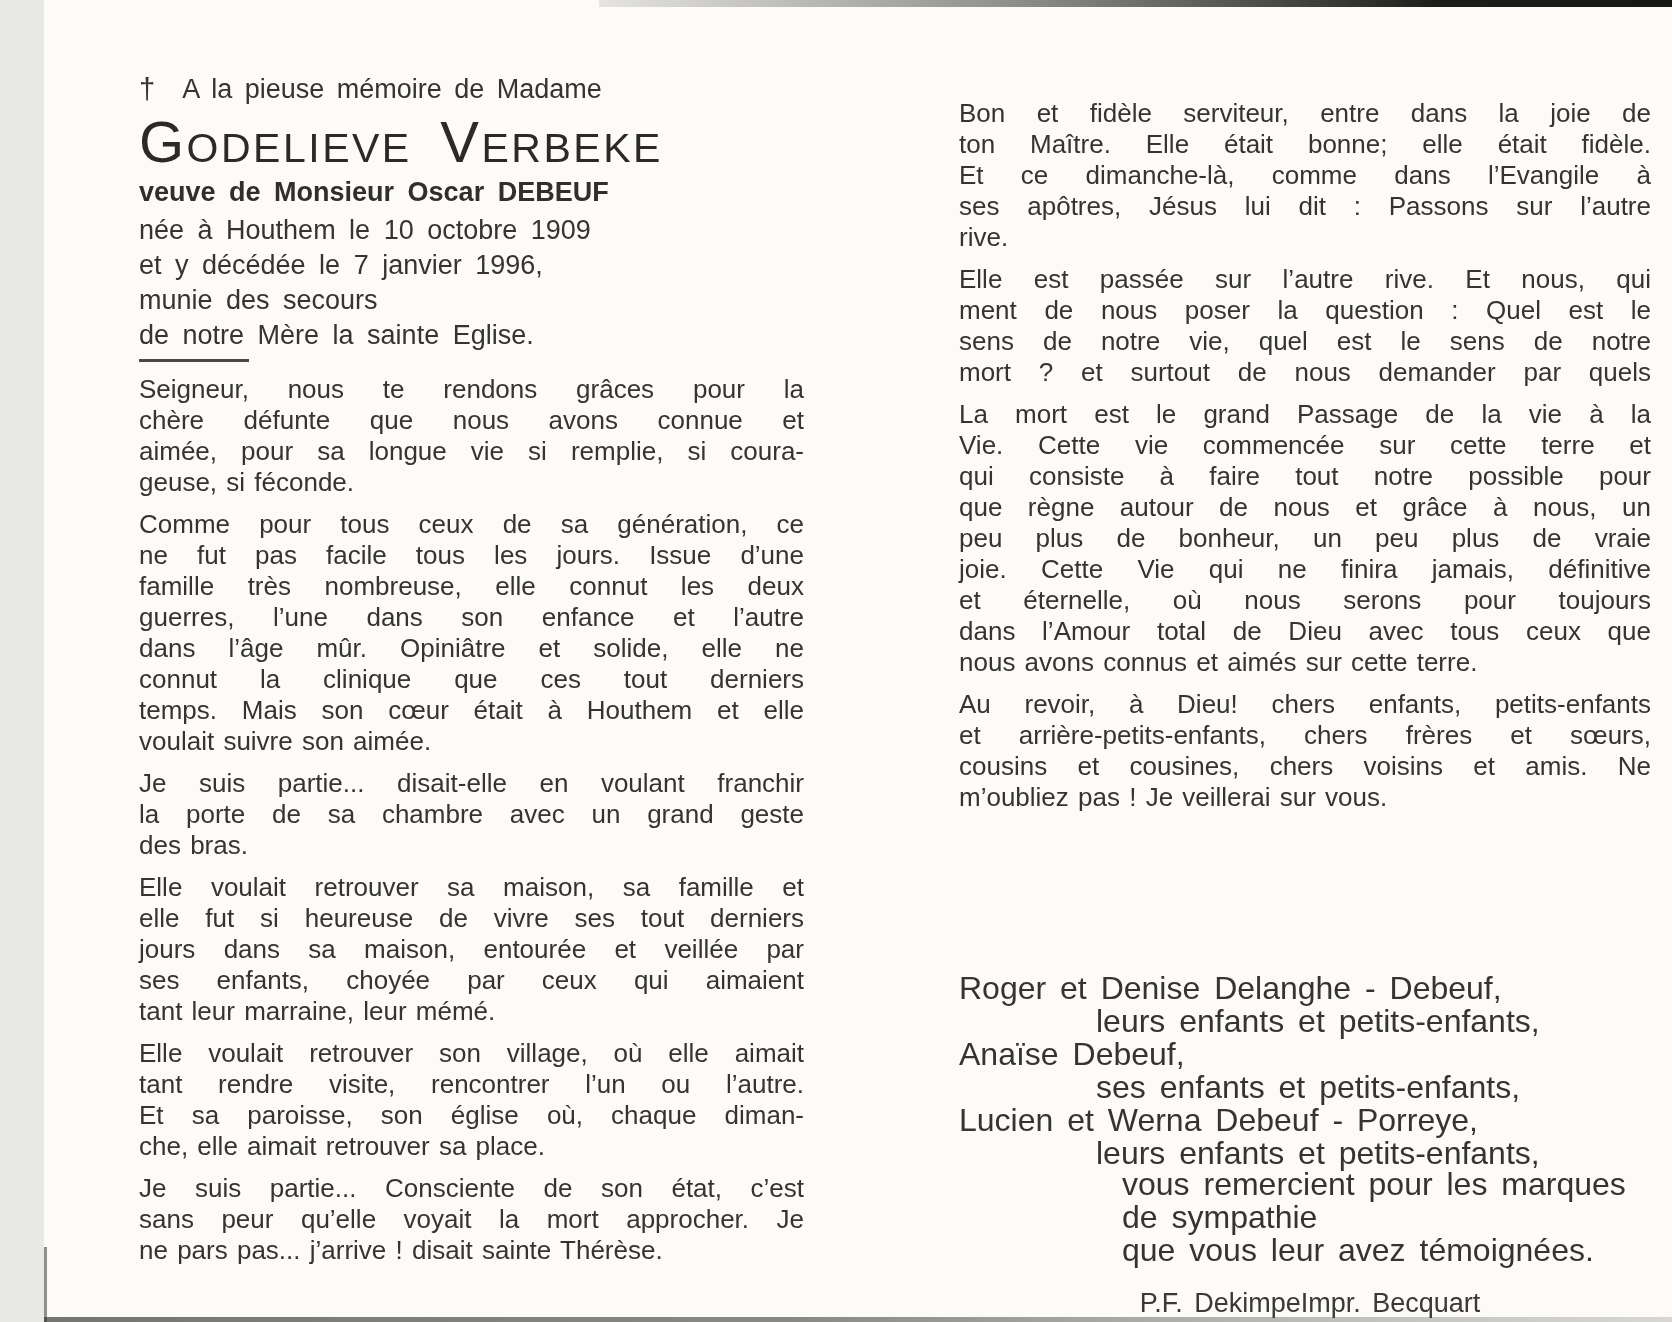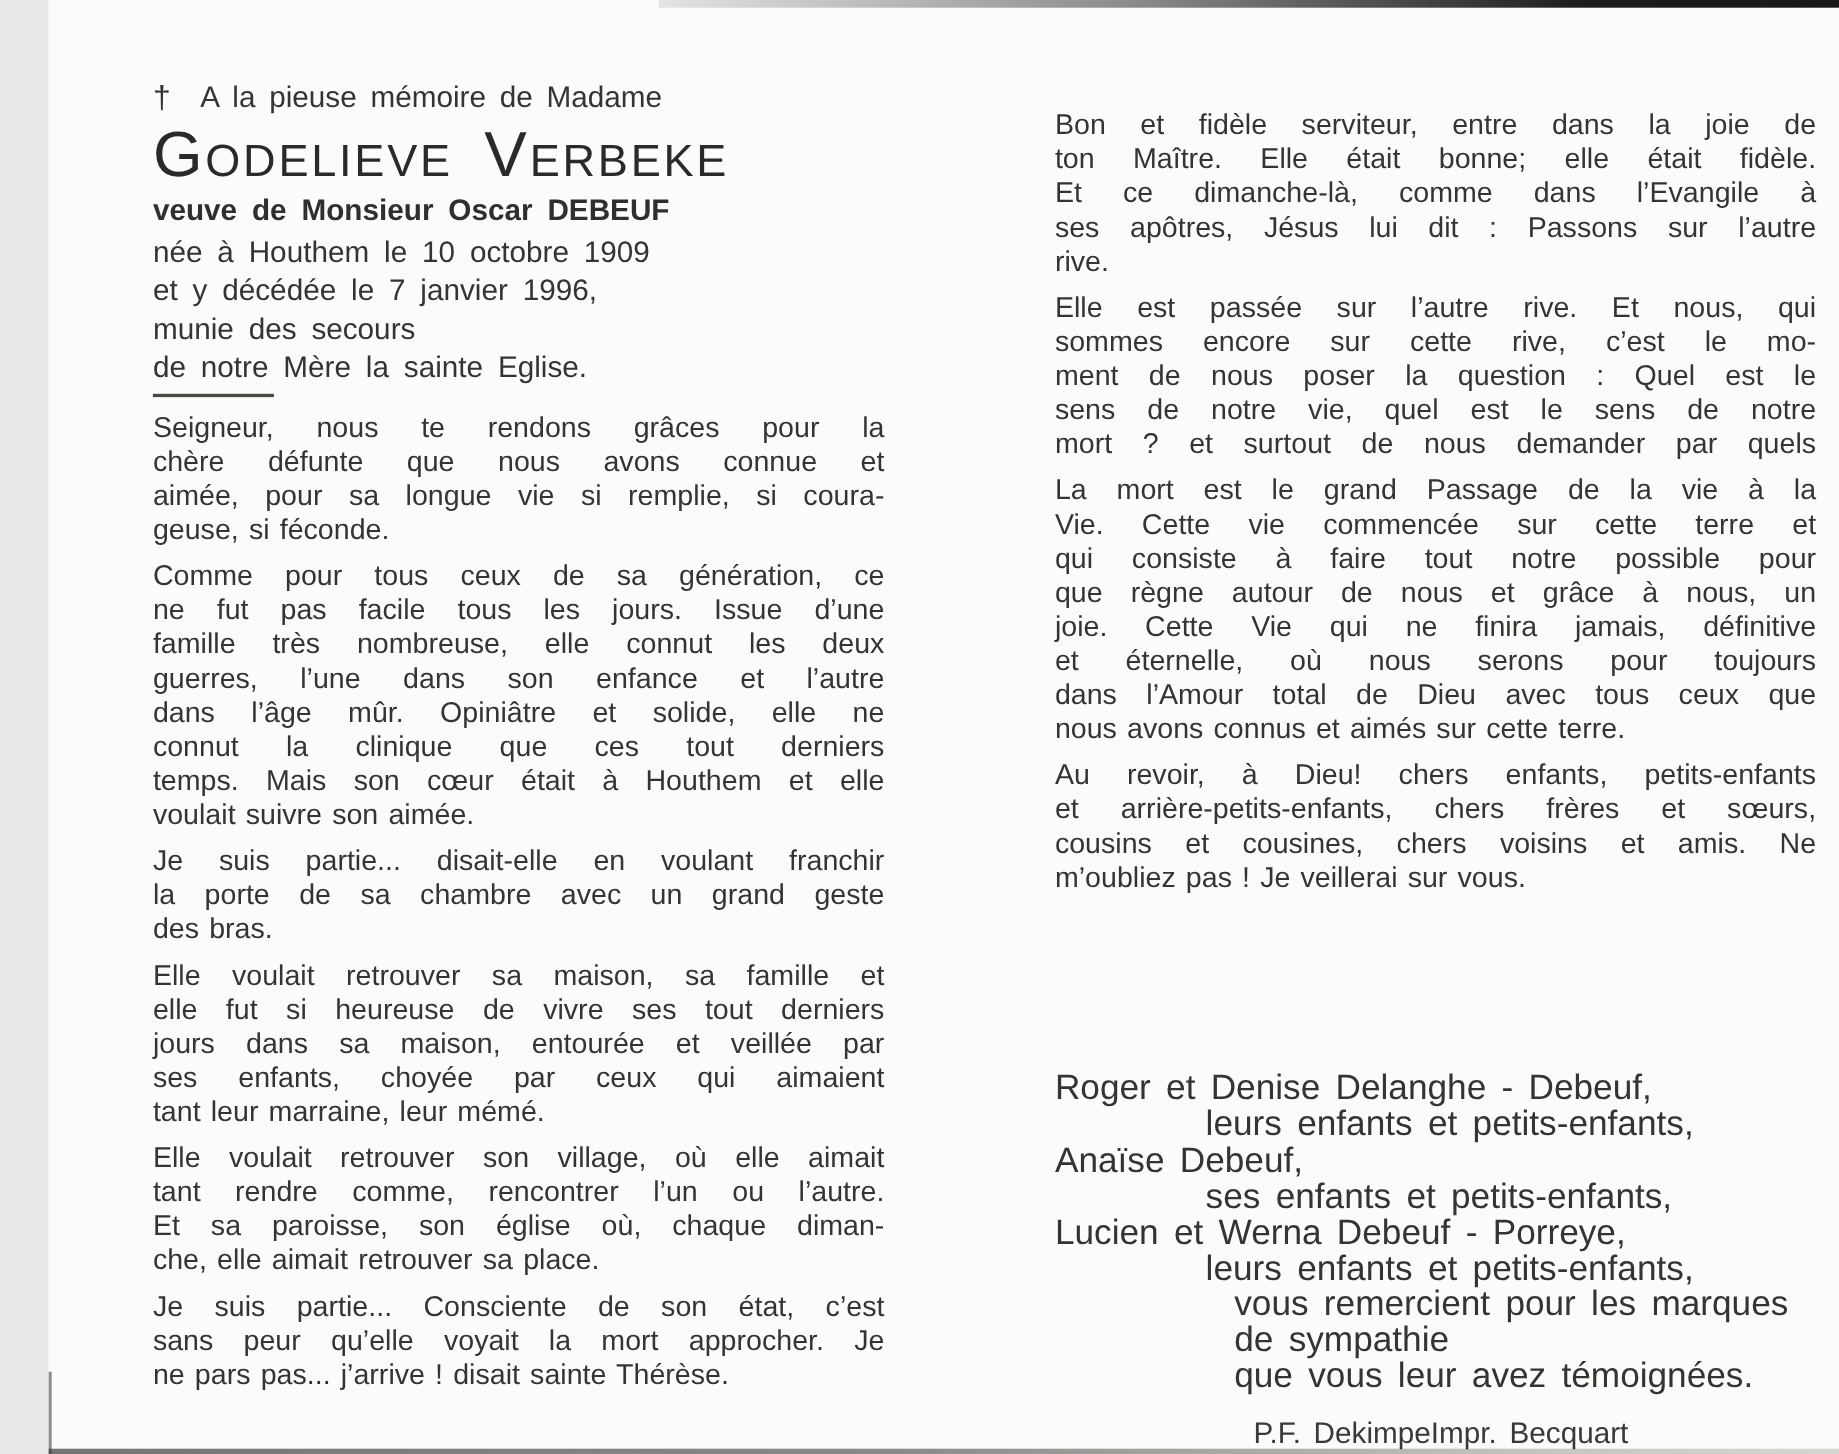--- a/index.html
+++ b/index.html
@@ -89,21 +89,21 @@
         </div>
         <div class="para">
           <div class="jl"><span>Elle voulait retrouver sa maison, sa famille et</span></div>
           <div class="jl"><span>elle fut si heureuse de vivre ses tout derniers</span></div>
           <div class="jl"><span>jours dans </span><span class="it">sa</span><span> maison, entourée et veillée par</span></div>
           <div class="jl"><span>ses enfants, choyée par ceux qui aimaient</span></div>
           <div class="jl last"><span>tant leur marraine, leur mémé.</span></div>
         </div>
         <div class="para">
           <div class="jl"><span>Elle voulait retrouver son village, où elle aimait</span></div>
-          <div class="jl"><span>tant rendre comme, rencontrer l’un ou l’autre.</span></div>
+          <div class="jl"><span>tant rendre visite, rencontrer l’un ou l’autre.</span></div>
           <div class="jl"><span>Et sa paroisse, son église où, chaque diman-</span></div>
           <div class="jl last"><span>che, elle aimait retrouver sa place.</span></div>
         </div>
         <div class="para">
           <div class="jl"><span class="it">Je suis partie...</span><span> Consciente de son état, c’est</span></div>
           <div class="jl"><span>sans peur qu’elle voyait la mort approcher. </span><span class="it">Je</span></div>
           <div class="jl last"><span class="it">ne pars pas... j’arrive !</span><span> disait sainte Thérèse.</span></div>
         </div>
       </div>
   </div>
@@ -112,30 +112,30 @@
     <div class="paras">
         <div class="para">
           <div class="jl"><span class="it">Bon et fidèle serviteur, entre dans la joie de</span></div>
           <div class="jl"><span class="it">ton Maître.</span><span> Elle était bonne; elle était fidèle.</span></div>
           <div class="jl"><span>Et ce dimanche-là, comme dans l’Evangile à</span></div>
           <div class="jl"><span>ses apôtres, Jésus lui dit : </span><span class="it">Passons sur l’autre</span></div>
           <div class="jl last"><span class="it">rive.</span></div>
         </div>
         <div class="para">
           <div class="jl"><span>Elle est passée sur l’autre rive. Et nous, qui</span></div>
-          <div class="jl"><span>sommes encore sur cette rive, c’est le mo-</span></div>
           <div class="jl"><span>ment de nous poser la question : </span><span class="it">Quel est le</span></div>
           <div class="jl"><span class="it">sens de notre vie, quel est le sens de notre</span></div>
           <div class="jl"><span class="it">mort ?</span><span> et surtout de nous demander par quels</span></div>
         </div>
         <div class="para">
           <div class="jl"><span>La mort est le grand Passage de la vie à la</span></div>
           <div class="jl"><span>Vie. Cette vie commencée sur cette terre et</span></div>
           <div class="jl"><span>qui consiste à faire tout notre possible pour</span></div>
           <div class="jl"><span>que règne autour de nous et grâce à nous, un</span></div>
+          <div class="jl"><span>peu plus de bonheur, un peu plus de vraie</span></div>
           <div class="jl"><span>joie. Cette Vie qui ne finira jamais, définitive</span></div>
           <div class="jl"><span>et éternelle, où nous serons pour toujours</span></div>
           <div class="jl"><span>dans l’Amour total de Dieu avec tous ceux que</span></div>
           <div class="jl last"><span>nous avons connus et aimés sur cette terre.</span></div>
         </div>
         <div class="para">
           <div class="jl"><span>Au revoir, à Dieu! chers enfants, petits-enfants</span></div>
           <div class="jl"><span>et arrière-petits-enfants, chers frères et sœurs,</span></div>
           <div class="jl"><span>cousins et cousines, chers voisins et amis. Ne</span></div>
           <div class="jl last"><span>m’oubliez pas ! Je veillerai sur vous.</span></div>

